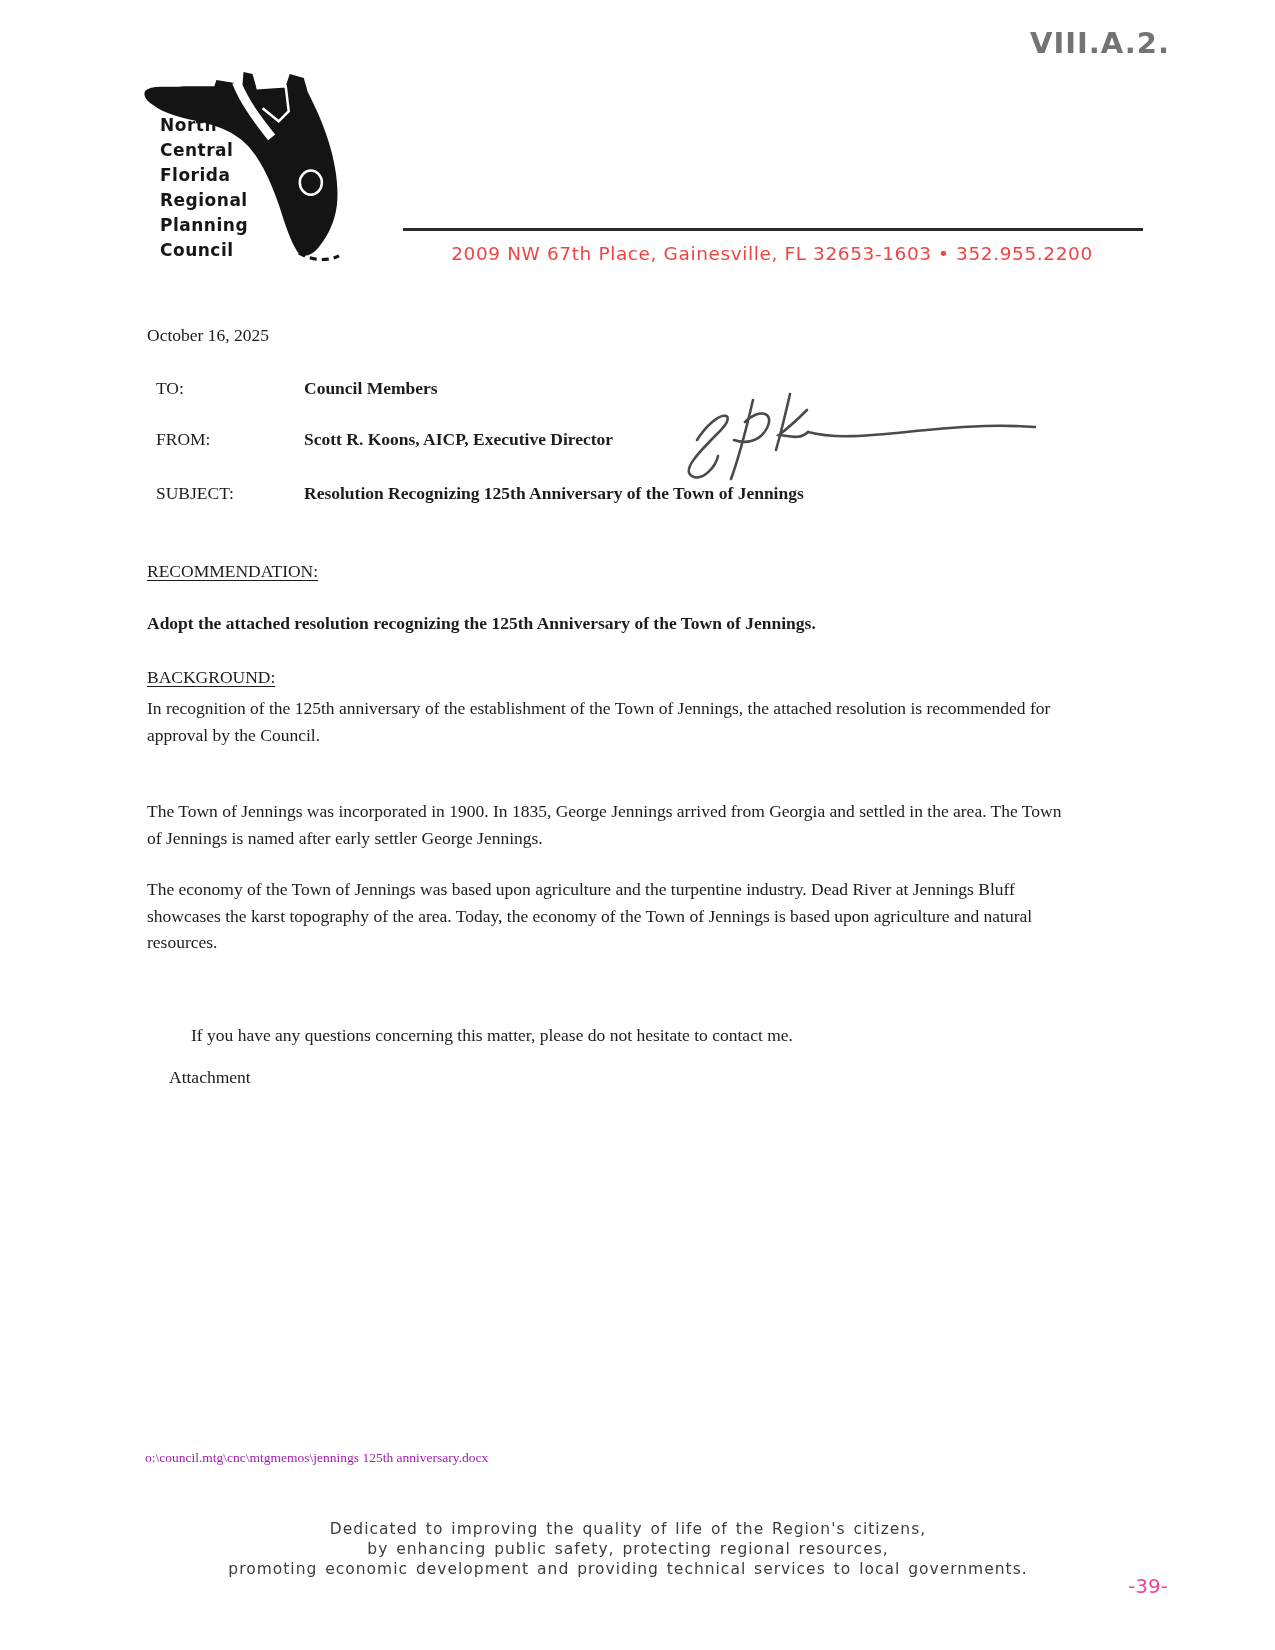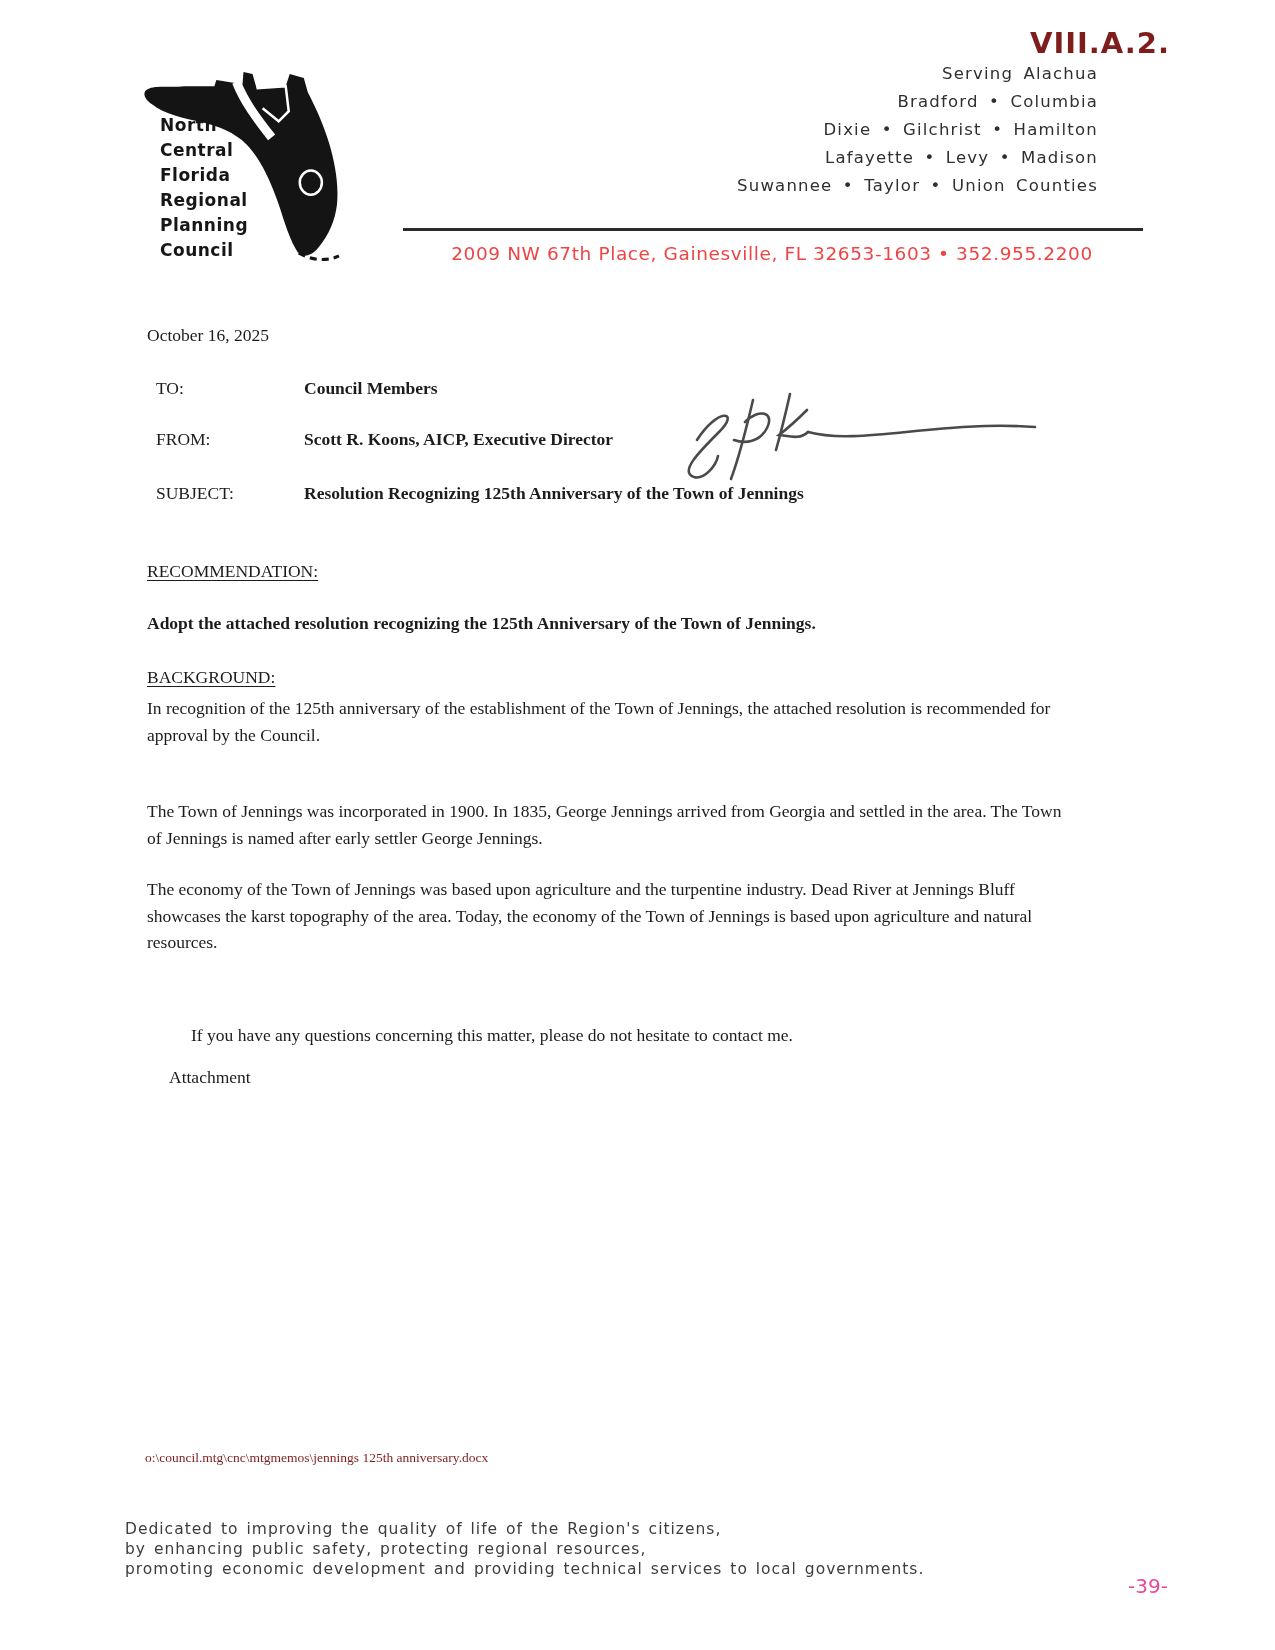--- a/index.html
+++ b/index.html
@@ -18,21 +18,21 @@
   }
   
   .agenda-item {
     position: absolute;
     top: 26px;
     right: 105px;
     font-family: "DejaVu Sans", "Liberation Sans", sans-serif;
     font-weight: bold;
     font-size: 29px;
     letter-spacing: 1px;
-    color: #7f1d1d;
+    color: #737373;
   }
   .logo {
     position: absolute;
     left: 140px;
     top: 58px;
     width: 206px;
     height: 206px;
   }
   .logo svg { position: absolute; left: 0; top: 0; }
   .logo-text {
@@ -120,27 +120,28 @@
   .para-2 { top: 476px; }
   .para-3 { top: 554px; }
   .para-4 { top: 700px; margin-left: 44px; }
   .attachment-note { position: absolute; left: 0; top: 742px; margin-left: 22px; }
   
   .file-path {
     position: absolute;
     left: 145px;
     top: 1450px;
     font-size: 13.5px;
-    color: #7f1d1d;
+    color: #a21caf;
   }
   .dedication {
     position: absolute;
-    left: 125px;
+    left: 118px;
     top: 1519px;
     width: 1020px;
+    text-align: center;
     font-family: "DejaVu Sans", "Liberation Sans", sans-serif;
     font-size: 15.5px;
     line-height: 20px;
     letter-spacing: 1px;
     word-spacing: 2px;
     color: #3d3d3d;
   }
   .page-number {
     position: absolute;
     left: 1128px;
@@ -178,27 +179,20 @@
     <div class="logo-text">
       <div>North</div>
       <div>Central</div>
       <div>Florida</div>
       <div>Regional</div>
       <div>Planning</div>
       <div>Council</div>
     </div>
   </div>
 
-  <div class="serving">
-    <div>Serving Alachua</div>
-    <div>Bradford • Columbia</div>
-    <div>Dixie • Gilchrist • Hamilton</div>
-    <div>Lafayette • Levy • Madison</div>
-    <div>Suwannee • Taylor • Union Counties</div>
-  </div>
 
   <div class="letterhead-rule"></div>
   <div class="address-line">2009 NW 67th Place, Gainesville, FL 32653-1603 • 352.955.2200</div>
 
   <div class="memo">
     <div class="memo-date">October 16, 2025</div>
 
     <div class="memo-row row-to">
       <span class="memo-label">TO:</span>
       <span class="memo-value">Council Members</span>

